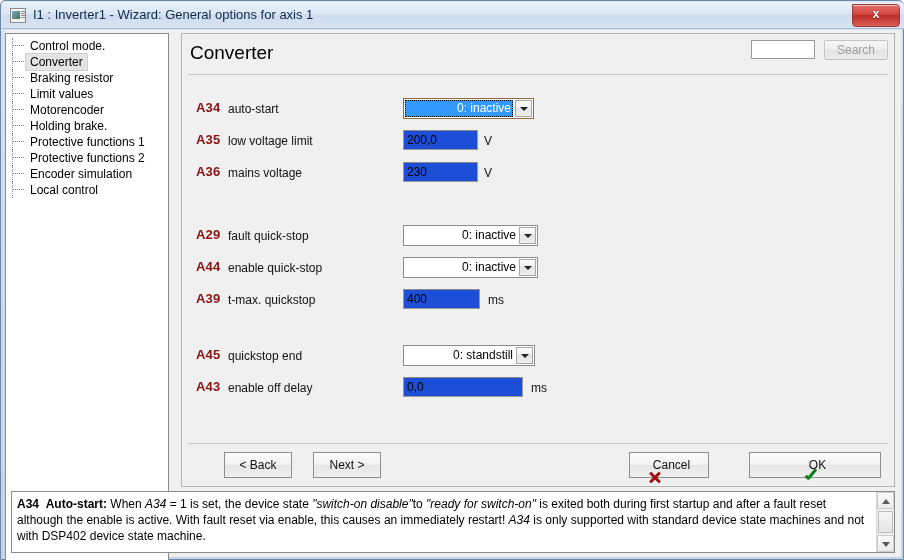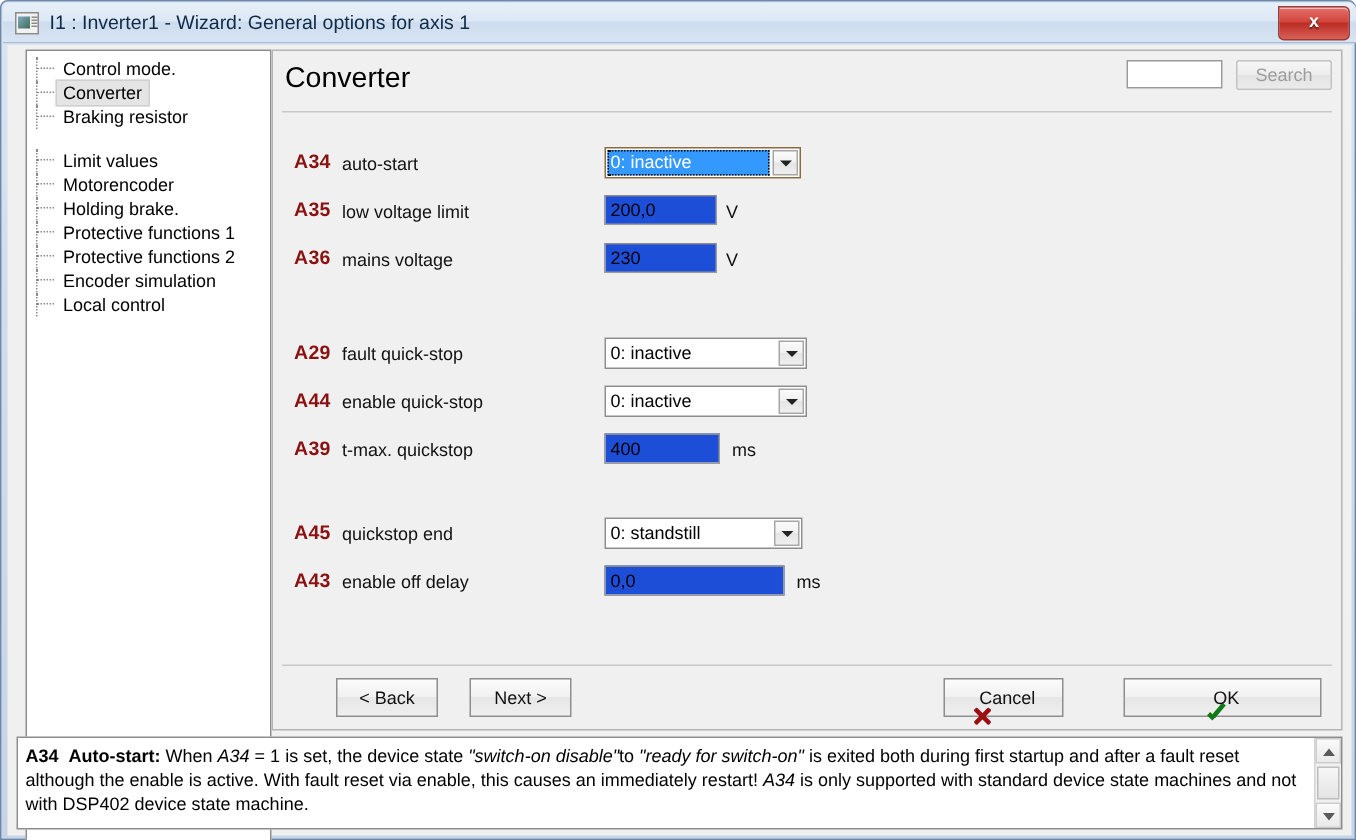--- a/index.html
+++ b/index.html
@@ -92,21 +92,21 @@
     position: absolute;
     left: 4px; top: 29px;
     width: 896px; height: 527px;
     background: #f0f0f0;
     box-sizing: border-box;
   }
 
   
   #sidebar {
     position: absolute;
-    left: 12px; top: 3px;
+    left: 0; top: 3px;
     width: 164px; height: 528px;
     background: #ffffff;
     border: 1px solid #8c8c8c;
     box-sizing: border-box;
     overflow: hidden;
   }
   .tree-item {
     position: relative;
     height: 16px;
     line-height: 16px;
@@ -230,20 +230,21 @@
   }
 
   
   .combo {
     position: absolute;
     height: 21px;
     box-sizing: border-box;
     border: 1px solid #8d8d8d;
     background: #fff;
     cursor: default;
+    text-align: right;
   }
   .combo .cval {
     position: absolute;
     left: 3px; top: 2px;
     right: 21px;
     font-size: 12px;
     color: #000;
     white-space: nowrap;
     overflow: hidden;
   }
@@ -401,21 +402,21 @@
       <div class="x">x</div>
     </div>
   </div>
 
   <div id="client">
 
     <div id="sidebar">
         <div class="tree-item" style="margin-top: 4px;"><span class="vline"></span><span class="dash"></span><span class="lbl">Control mode.</span></div>
         <div class="tree-item selected" style="margin-top: 0px;"><span class="vline"></span><span class="dash"></span><span class="lbl">Converter</span></div>
         <div class="tree-item" style="margin-top: 0px;"><span class="vline"></span><span class="dash"></span><span class="lbl">Braking resistor</span></div>
-        <div class="tree-item" style="margin-top: 13px;"><span class="vline"></span><span class="dash"></span><span class="lbl">Limit values</span></div>
+        <div class="tree-item" style="margin-top: 0px;"><span class="vline"></span><span class="dash"></span><span class="lbl">Limit values</span></div>
         <div class="tree-item" style="margin-top: 0px;"><span class="vline"></span><span class="dash"></span><span class="lbl">Motorencoder</span></div>
         <div class="tree-item" style="margin-top: 0px;"><span class="vline"></span><span class="dash"></span><span class="lbl">Holding brake.</span></div>
         <div class="tree-item" style="margin-top: 0px;"><span class="vline"></span><span class="dash"></span><span class="lbl">Protective functions 1</span></div>
         <div class="tree-item" style="margin-top: 0px;"><span class="vline"></span><span class="dash"></span><span class="lbl">Protective functions 2</span></div>
         <div class="tree-item" style="margin-top: 0px;"><span class="vline"></span><span class="dash"></span><span class="lbl">Encoder simulation</span></div>
         <div class="tree-item" style="margin-top: 0px;"><span class="vline"></span><span class="dash"></span><span class="lbl">Local control</span></div>
       </div>
 
     <div id="main">
       <div id="page-title">Converter</div>

